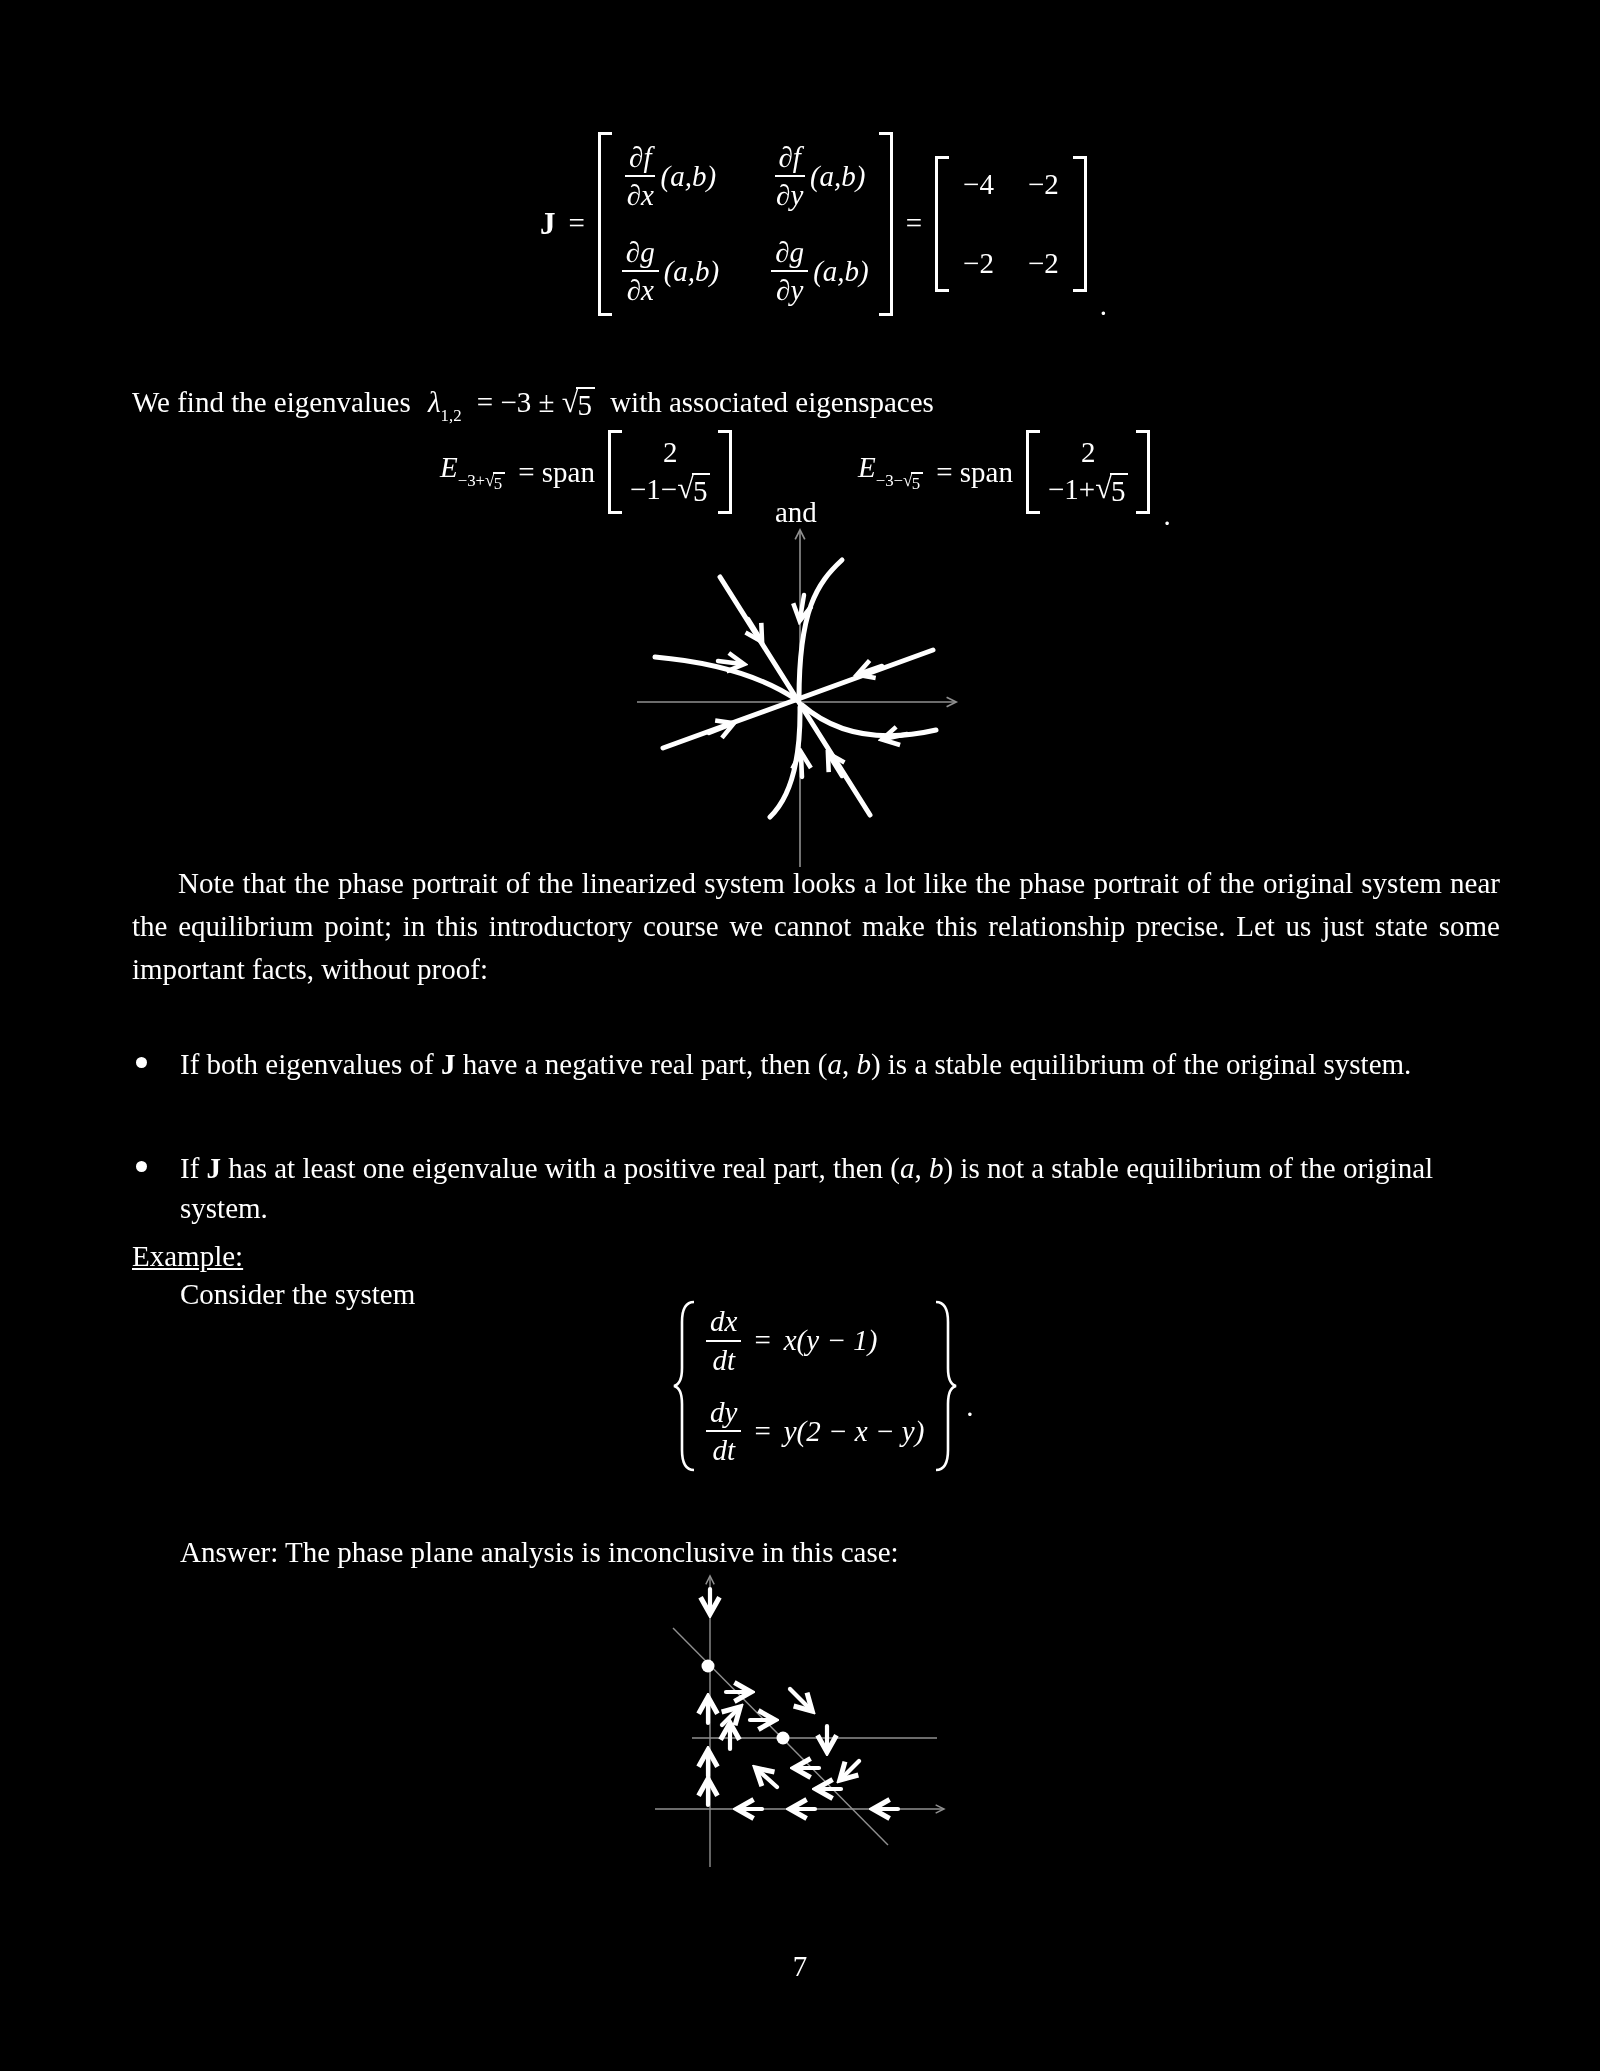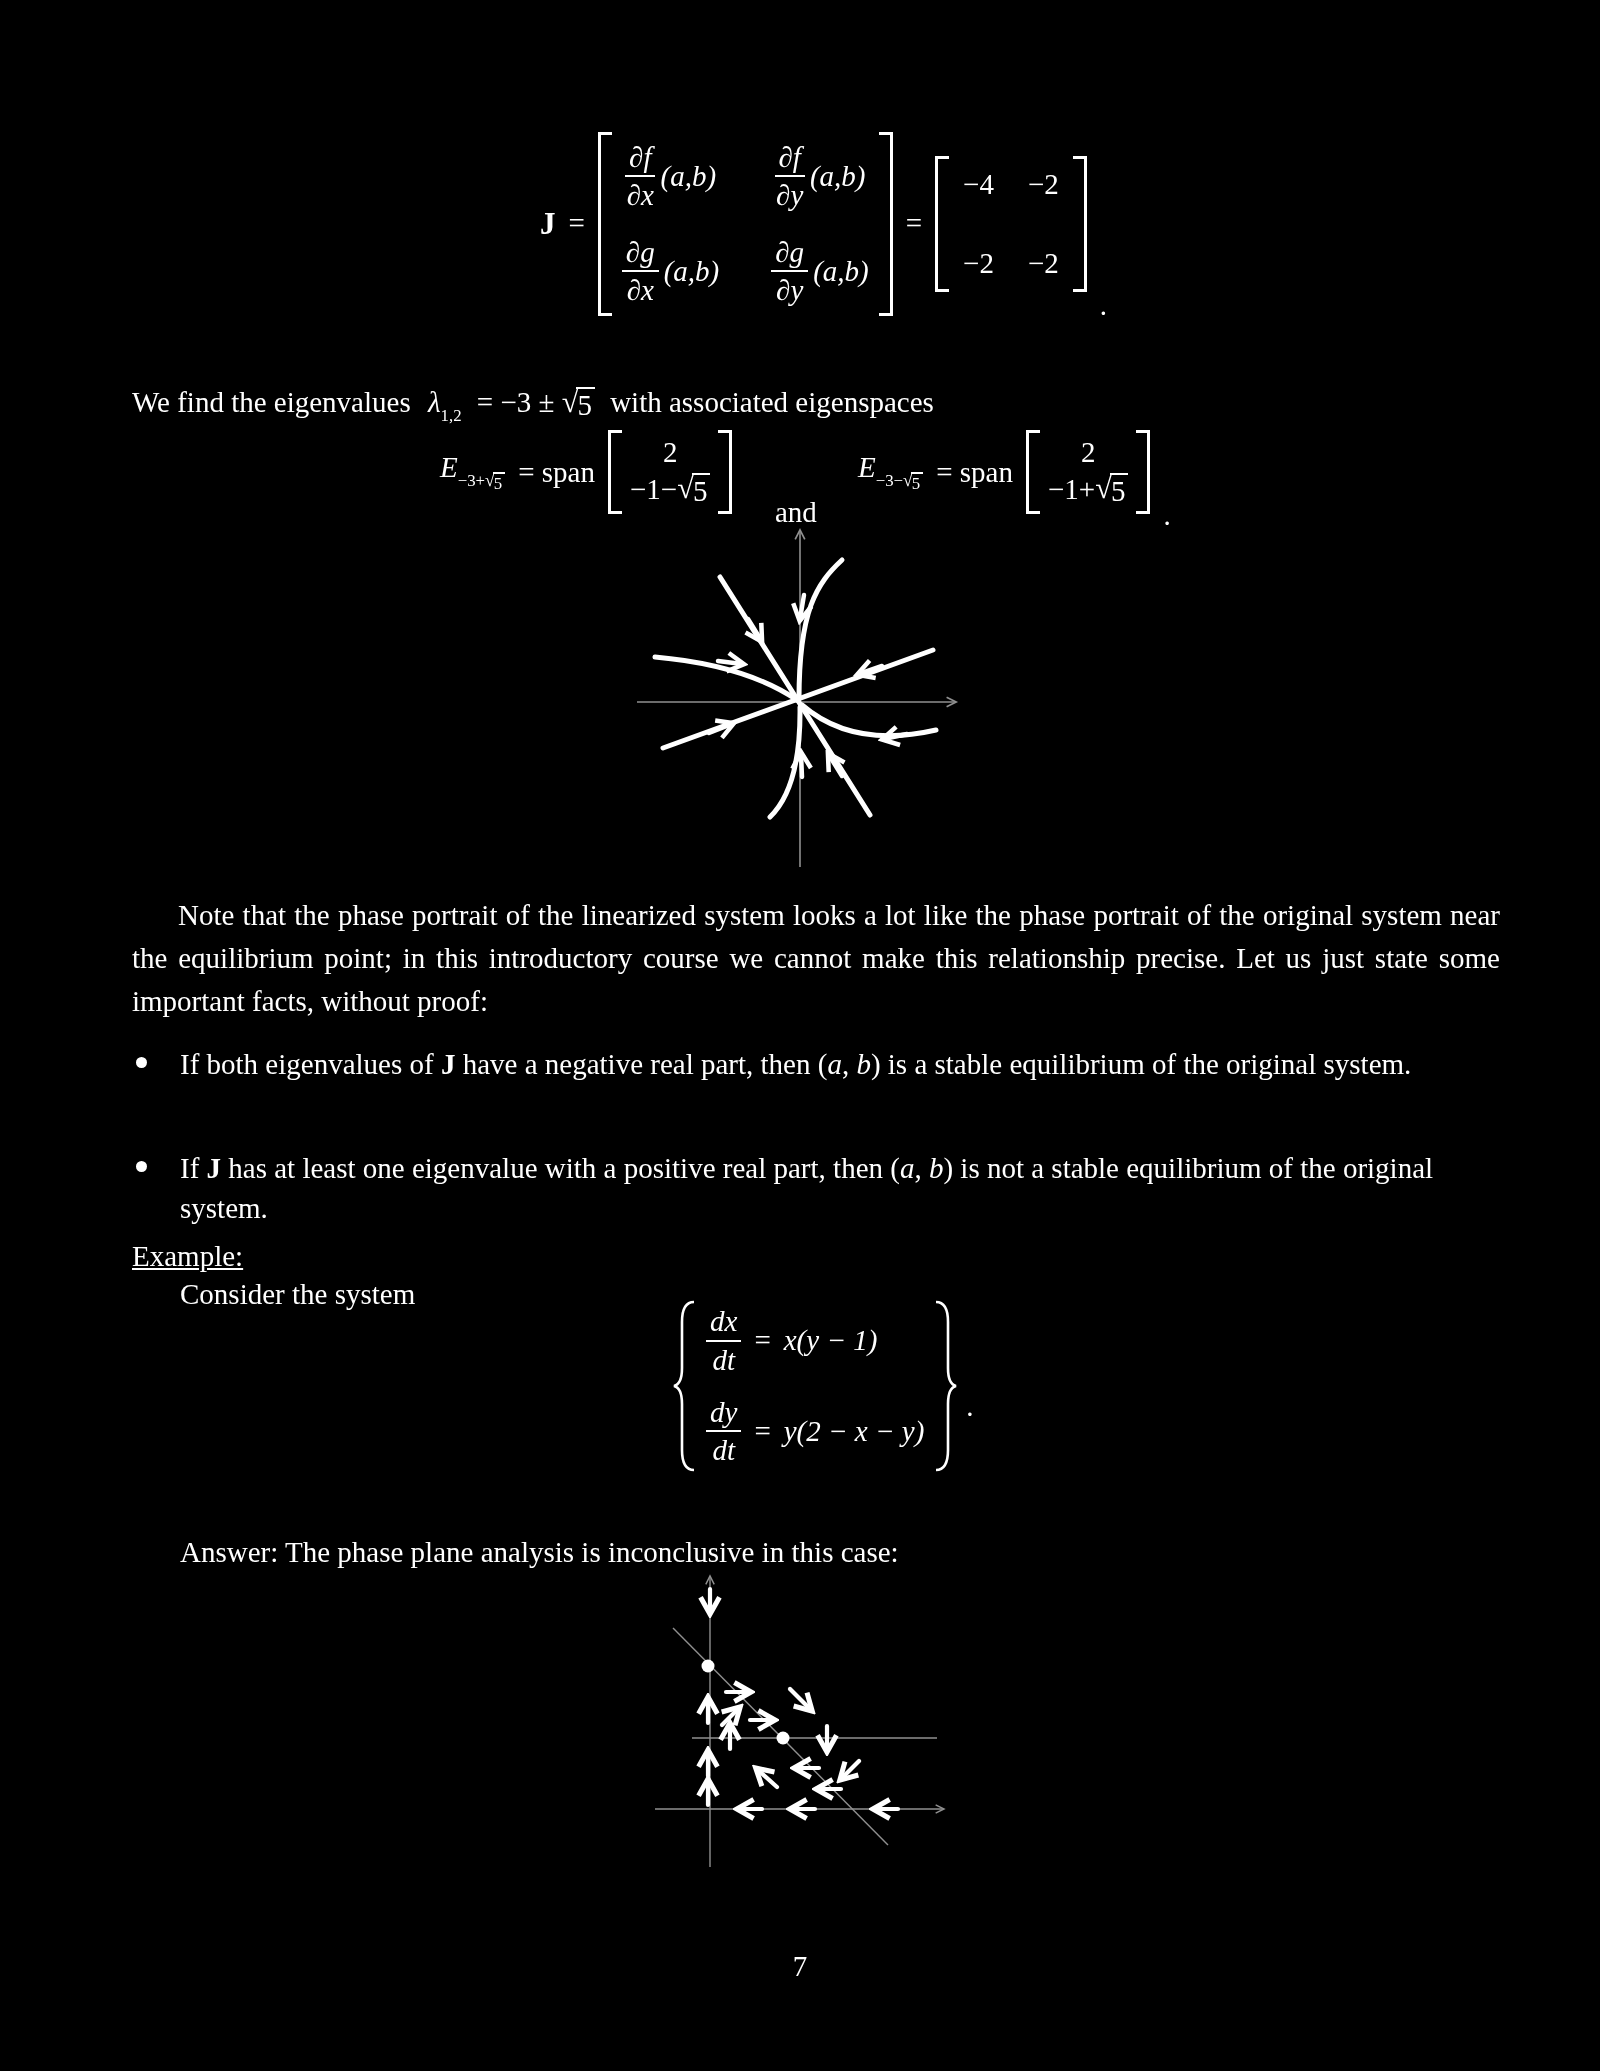--- a/index.html
+++ b/index.html
@@ -24,21 +24,21 @@
   .bl{align-self:stretch;width:11px;border-left:3px solid #fff;border-top:3px solid #fff;border-bottom:3px solid #fff;}
   .br{align-self:stretch;width:11px;border-right:3px solid #fff;border-top:3px solid #fff;border-bottom:3px solid #fff;}
   .mgrid{display:grid;grid-template-columns:auto auto;column-gap:52px;row-gap:26px;
          padding:10px 10px;align-items:center;justify-items:center;}
   .ngrid{display:grid;grid-template-columns:auto auto;column-gap:34px;row-gap:46px;
          padding:12px 14px;align-items:center;justify-items:center;}
   .vgrid{display:grid;grid-template-columns:auto;row-gap:4px;padding:6px 8px;justify-items:center;}
   .cell{display:inline-flex;align-items:center;gap:5px;}
   .eqgroup{display:inline-flex;align-items:center;gap:13px;}
   .bullet-dot{position:absolute;width:11px;height:11px;border-radius:50%;background:#fff;}
-  .just{text-align:justify;margin-top:32px;}
+  .just{text-align:justify;}
 </style>
 </head>
 <body>
 
 <div class="page">
 
   <div class="abs eqgroup" style="left:540px;top:132px;">
     <span class="bold" style="font-size:31px;">J</span>
     <span>=</span>
     <span class="mx">

